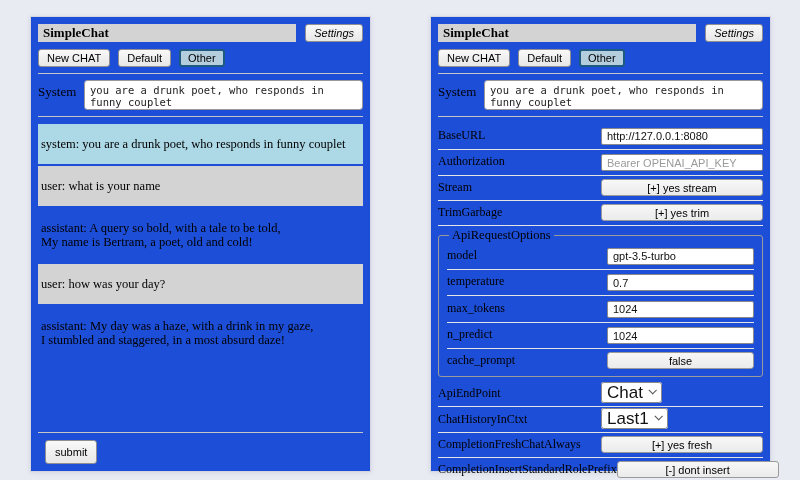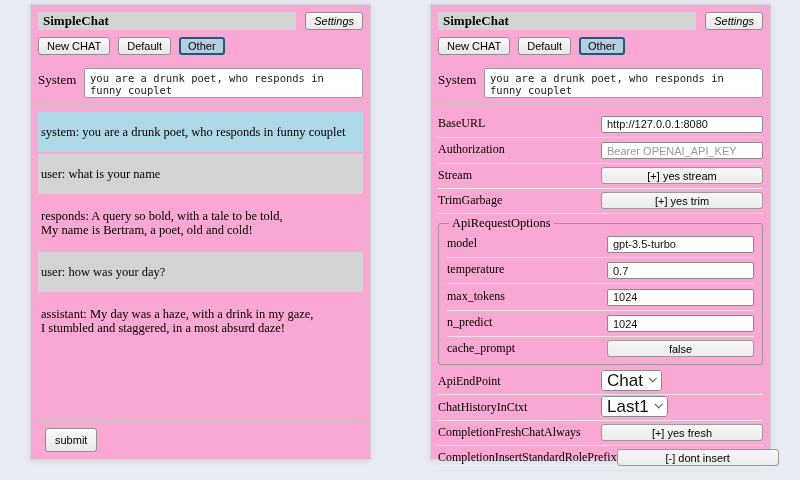--- a/index.html
+++ b/index.html
@@ -1,22 +1,22 @@
 <!DOCTYPE html>
 <html><head>
 <meta charset="utf-8">
 <style>
   * { margin:0; padding:0; box-sizing:border-box; }
   html,body { width:800px; height:480px; overflow:hidden; }
   body { background:#e9ebf3; font-family:"Liberation Serif", serif; }
   .board { position:relative; width:800px; height:480px; }
 
   .panel {
-    position:absolute; top:4px; width:341px; height:456px;
-    background:#f9a8d4; border:1px solid #d3d6e0;
+    position:absolute; top:16px; width:341px; height:456px;
+    background:#1d4ed8; border:1px solid #d3d6e0;
     box-shadow:0 1px 5px rgba(40,45,80,0.10);
     padding:7px; display:flex; flex-direction:column;
   }
   .panel.left  { left:30px; }
   .panel.right { left:430px; }
 
   
   .titlebar-row { display:flex; align-items:center; }
   .titlebar {
     flex:1; background:#d3d3d3; height:18px; line-height:18px;
@@ -124,21 +124,21 @@
     </div>
     <hr class="divider">
     <div class="system-row">
       <span class="system-label">System</span>
       <textarea class="system-ta" spellcheck="false" style="">you are a drunk poet, who responds in funny couplet</textarea>
     </div>
     <hr class="divider">
     <div class="messages">
       <div class="msg system">system: you are a drunk poet, who responds in funny couplet</div>
       <div class="msg user">user: what is your name</div>
-      <div class="msg assistant">responds: A query so bold, with a tale to be told,
+      <div class="msg assistant">assistant: A query so bold, with a tale to be told,
 My name is Bertram, a poet, old and cold!</div>
       <div class="msg user">user: how was your day?</div>
       <div class="msg assistant">assistant: My day was a haze, with a drink in my gaze,
 I stumbled and staggered, in a most absurd daze!</div>
     </div>
     <div class="spacer"></div>
     <hr class="divider">
     <div class="query-row">
       <button class="btn submit-btn">submit</button>
     </div>

